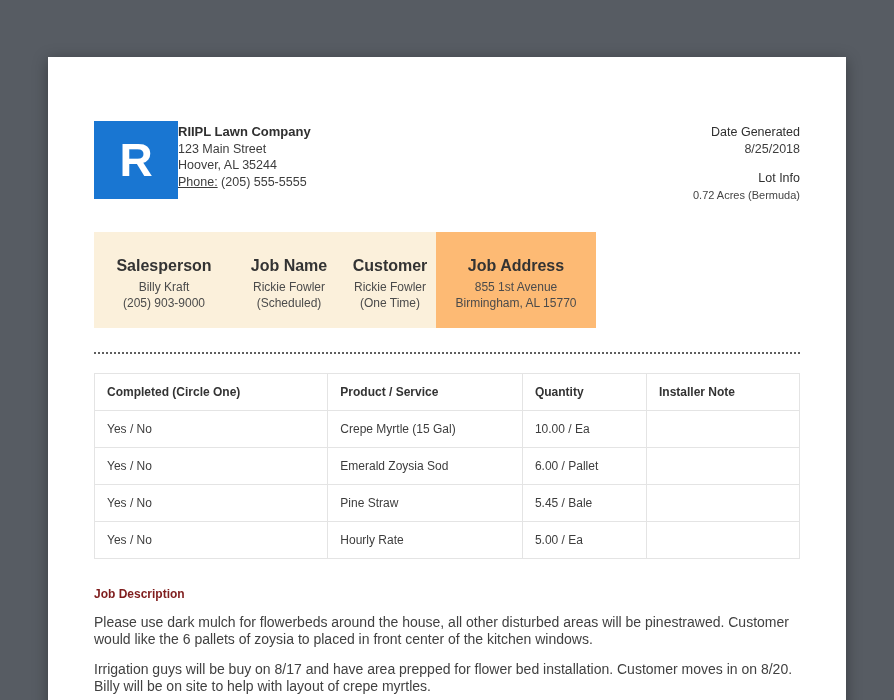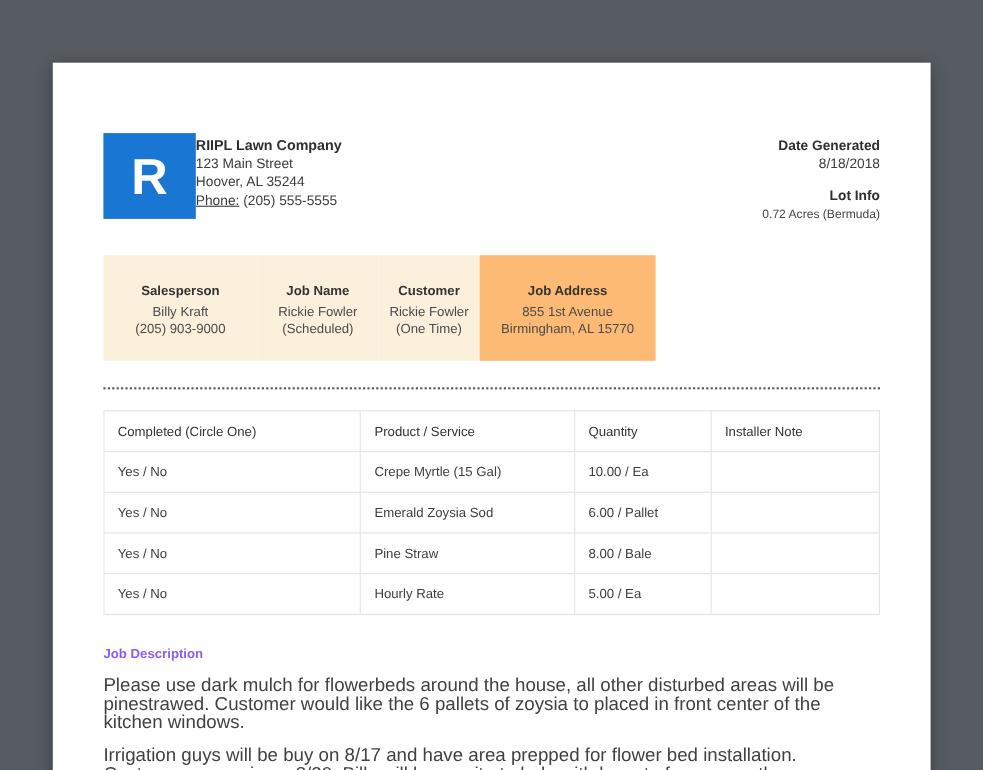--- a/index.html
+++ b/index.html
@@ -54,42 +54,42 @@
     padding-top: 3px;
   }
   .company-name { font-weight: 700; font-size: 13px; color: #2f2f2f; }
   .phone-label { text-decoration: underline; }
   .meta-block {
     text-align: right;
     font-size: 12.5px;
     line-height: 16.5px;
     padding-top: 3px;
   }
-  .meta-label { font-weight: 700; color: #2f2f2f; }
+  .meta-label { font-weight: 400; color: #2f2f2f; }
   .meta-gap { margin-top: 13px; }
   .lot-value { font-size: 11px; color: #444; }
 
   .info-bar {
     margin-top: 29px;
     display: flex;
     height: 96px;
     box-sizing: border-box;
   }
   .info-cell {
     background: #fbf0db;
     box-sizing: border-box;
     text-align: center;
     padding-top: 25px;
   }
   .info-cell.c1 { width: 140px; }
   .info-cell.c2 { width: 110px; }
   .info-cell.c3 { width: 92px; }
   .info-cell.c4 { width: 160px; background: #fdba74; }
   .info-label {
-    font-size: 12px;
+    font-size: 16px;
     font-weight: 700;
     color: #333333;
     margin-bottom: 4px;
   }
   .info-line { font-size: 12px; color: #4b4b4b; line-height: 16px; }
 
   .dotted-divider {
     margin-top: 24px;
     border: 0;
     border-top: 2px dotted #5f5f5f;
@@ -103,31 +103,31 @@
     font-size: 12px;
     color: #3d3d3d;
   }
   table.sow-table th, table.sow-table td {
     border: 1px solid #e4e4e4;
     padding: 11px 12px;
     text-align: left;
     vertical-align: middle;
     height: 14px;
   }
-  table.sow-table th { font-weight: 400; color: #333333; }
+  table.sow-table th { font-weight: 700; color: #333333; }
 
   .job-desc-heading {
     margin-top: 28px;
     font-size: 12px;
     font-weight: 700;
-    color: #8b5cf6;
+    color: #7f1d1d;
   }
   .job-desc-para {
     margin: 13px 0 0 0;
-    font-size: 17px;
+    font-size: 14px;
     line-height: 17px;
     color: #414141;
   }
 </style>
 </head>
 <body>
 
 <div class="page">
 
 
@@ -141,21 +141,21 @@
         <div>123 Main Street</div>
         <div>Hoover, AL 35244</div>
         <div>
           <span class="phone-label">Phone:</span>
           <span>(205) 555-5555</span>
         </div>
       </div>
     </div>
     <div class="meta-block">
       <div class="meta-label">Date Generated</div>
-      <div>8/18/2018</div>
+      <div>8/25/2018</div>
       <div class="meta-label meta-gap">Lot Info</div>
       <div class="lot-value">0.72 Acres (Bermuda)</div>
     </div>
   </div>
 
   <div class="info-bar">
     <div class="info-cell c1">
       <div class="info-label">Salesperson</div>
       <div class="info-line">Billy Kraft</div>
       <div class="info-line">(205) 903-9000</div>
@@ -203,21 +203,21 @@
       </tr>
       <tr>
         <td>Yes / No</td>
         <td>Emerald Zoysia Sod</td>
         <td>6.00 / Pallet</td>
         <td></td>
       </tr>
       <tr>
         <td>Yes / No</td>
         <td>Pine Straw</td>
-        <td>8.00 / Bale</td>
+        <td>5.45 / Bale</td>
         <td></td>
       </tr>
       <tr>
         <td>Yes / No</td>
         <td>Hourly Rate</td>
         <td>5.00 / Ea</td>
         <td></td>
       </tr>
     </tbody>
   </table>

